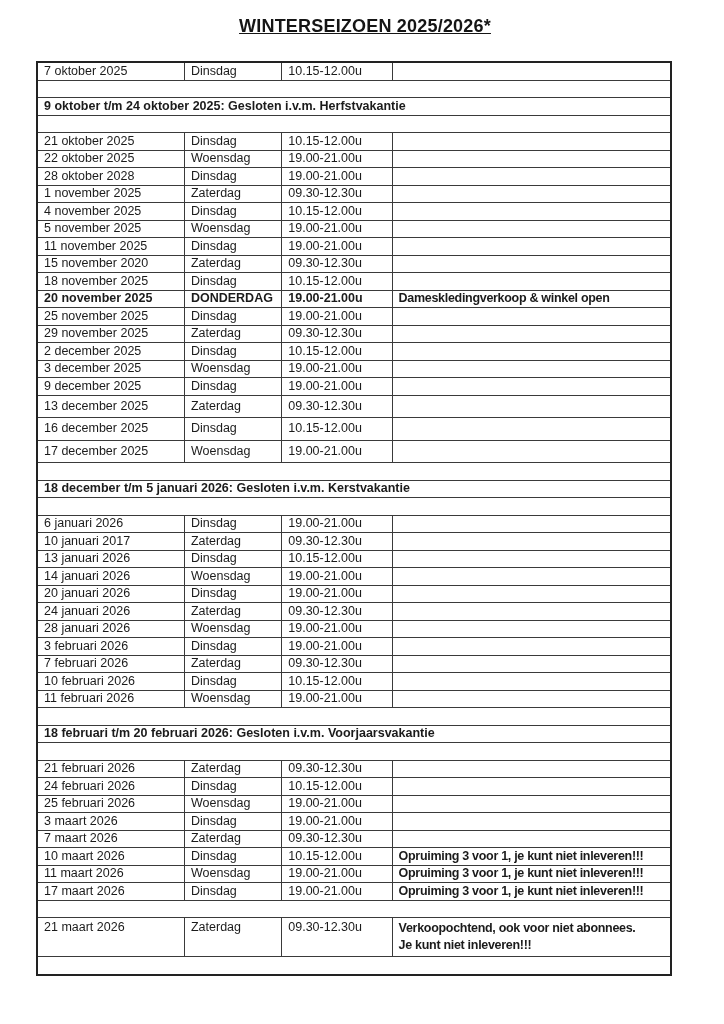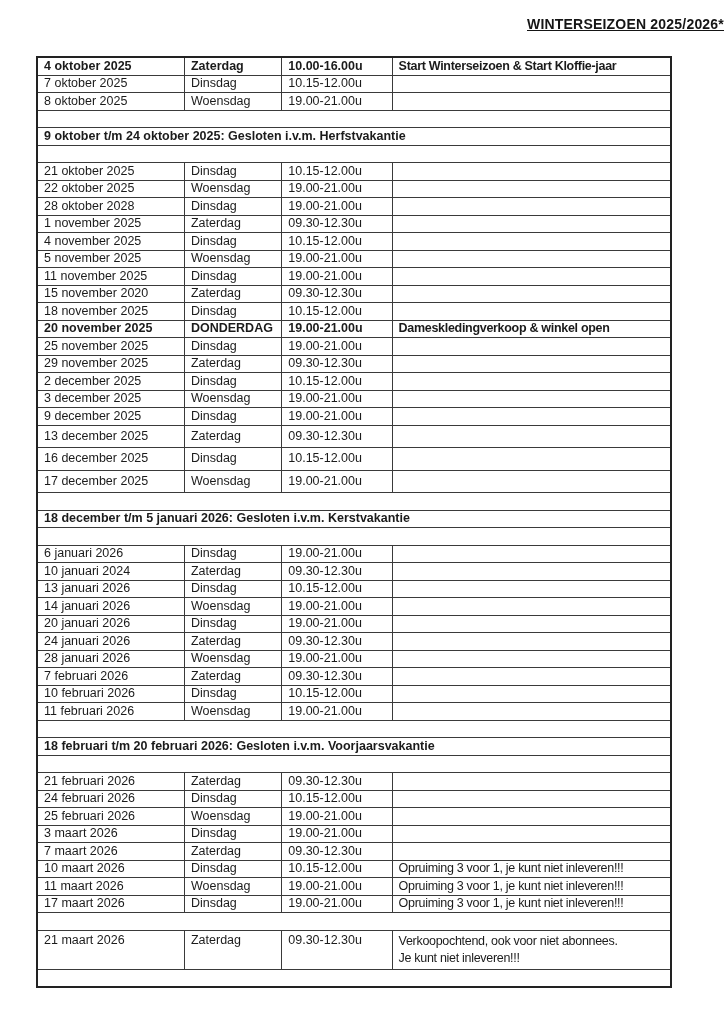--- a/index.html
+++ b/index.html
@@ -1,63 +1,51 @@
 <!DOCTYPE html>
 <html><head>
 <meta charset="utf-8">
 <style>
   html,body{margin:0;padding:0;background:#fff;}
   body{width:724px;height:1024px;font-family:"Liberation Sans",sans-serif;color:#1b1b1b;}
   .page{position:relative;width:724px;height:1024px;background:#fff;overflow:hidden;}
-  .title{margin:16px 0 0 6px;text-align:right;font-size:14px;font-weight:bold;
+  .title{margin:16px 0 0 6px;text-align:center;font-size:18px;font-weight:bold;
          text-decoration:underline;letter-spacing:.2px;color:#151515;}
   table.sched{border-collapse:collapse;table-layout:fixed;width:636px;margin:24px 0 0 36px;
               border:2px solid #222;}
   table.sched td{border:1px solid #3a3a3a;padding:0 4px 0 6px;font-size:12.5px;
                  height:16.5px;line-height:15px;vertical-align:middle;overflow:hidden;
                  white-space:nowrap;color:#1b1b1b;}
   td.spacer-cell{height:6.5px;padding:0;}
   td.section-cell{height:18.5px;text-align:left;font-weight:bold;font-size:12.8px;}
   .cell-note{font-size:12px;letter-spacing:-.3px;}
   tr.r-bold td{font-weight:bold;}
-  tr.r-noteb td.cell-note{font-weight:normal;}
+  tr.r-noteb td.cell-note{font-weight:bold;}
   tr.r-tall td{height:21.5px;margin-left:28px;}
   tr.r-xtall td{height:36px;vertical-align:top;padding-top:2px;}
   tr.r-xtall td.cell-note{white-space:normal;line-height:17px;}
 </style>
 </head>
 <body>
 
 <div class="page">
   <div class="title">WINTERSEIZOEN 2025/2026*</div>
 
   <table class="sched">
     <colgroup>
       <col style="width:147px">
       <col style="width:97px">
       <col style="width:110px">
       <col style="width:278px">
     </colgroup>
     <tbody>
-        <tr class="r-bold">
-          <td class="cell-date">4 oktober 2025</td>
-          <td class="cell-day">Zaterdag</td>
-          <td class="cell-time">10.00-16.00u</td>
-          <td class="cell-note">Start Winterseizoen &amp; Start Kloffie-jaar</td>
-        </tr>
         <tr>
           <td class="cell-date">7 oktober 2025</td>
           <td class="cell-day">Dinsdag</td>
           <td class="cell-time">10.15-12.00u</td>
-          <td class="cell-note"></td>
-        </tr>
-        <tr>
-          <td class="cell-date">8 oktober 2025</td>
-          <td class="cell-day">Woensdag</td>
-          <td class="cell-time">19.00-21.00u</td>
           <td class="cell-note"></td>
         </tr>
         <tr>
           <td colspan="4" class="spacer-cell"></td>
         </tr>
         <tr>
           <td colspan="4" class="section-cell">9 oktober t/m 24 oktober 2025: Gesloten i.v.m. Herfstvakantie</td>
         </tr>
         <tr>
           <td colspan="4" class="spacer-cell"></td>
@@ -179,21 +167,21 @@
         <tr>
           <td colspan="4" class="spacer-cell"></td>
         </tr>
         <tr>
           <td class="cell-date">6 januari 2026</td>
           <td class="cell-day">Dinsdag</td>
           <td class="cell-time">19.00-21.00u</td>
           <td class="cell-note"></td>
         </tr>
         <tr>
-          <td class="cell-date">10 januari 2024</td>
+          <td class="cell-date">10 januari 2017</td>
           <td class="cell-day">Zaterdag</td>
           <td class="cell-time">09.30-12.30u</td>
           <td class="cell-note"></td>
         </tr>
         <tr>
           <td class="cell-date">13 januari 2026</td>
           <td class="cell-day">Dinsdag</td>
           <td class="cell-time">10.15-12.00u</td>
           <td class="cell-note"></td>
         </tr>
@@ -211,20 +199,26 @@
         </tr>
         <tr>
           <td class="cell-date">24 januari 2026</td>
           <td class="cell-day">Zaterdag</td>
           <td class="cell-time">09.30-12.30u</td>
           <td class="cell-note"></td>
         </tr>
         <tr>
           <td class="cell-date">28 januari 2026</td>
           <td class="cell-day">Woensdag</td>
+          <td class="cell-time">19.00-21.00u</td>
+          <td class="cell-note"></td>
+        </tr>
+        <tr>
+          <td class="cell-date">3 februari 2026</td>
+          <td class="cell-day">Dinsdag</td>
           <td class="cell-time">19.00-21.00u</td>
           <td class="cell-note"></td>
         </tr>
         <tr>
           <td class="cell-date">7 februari 2026</td>
           <td class="cell-day">Zaterdag</td>
           <td class="cell-time">09.30-12.30u</td>
           <td class="cell-note"></td>
         </tr>
         <tr>

